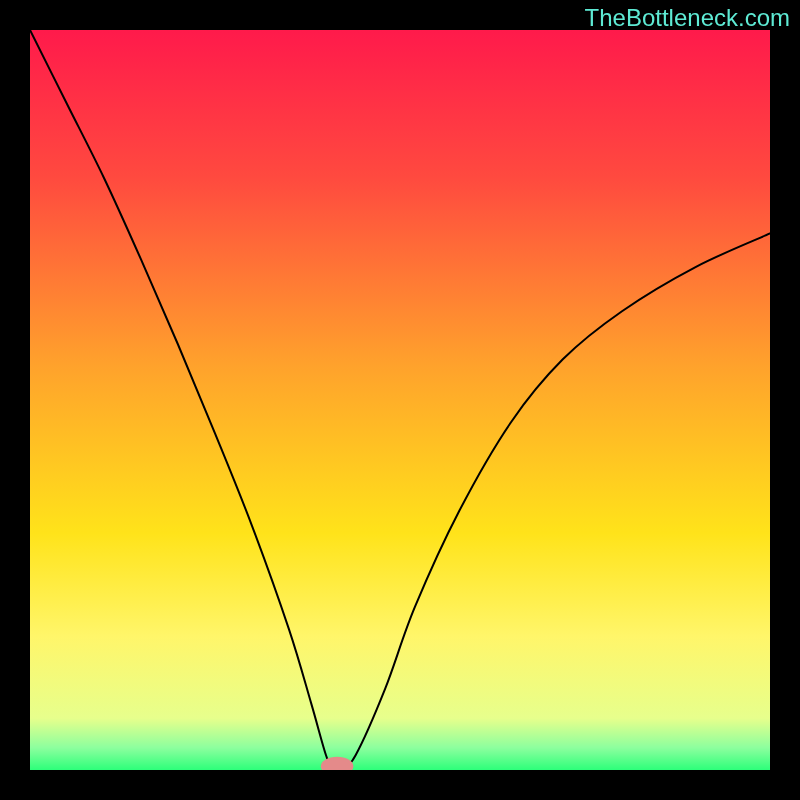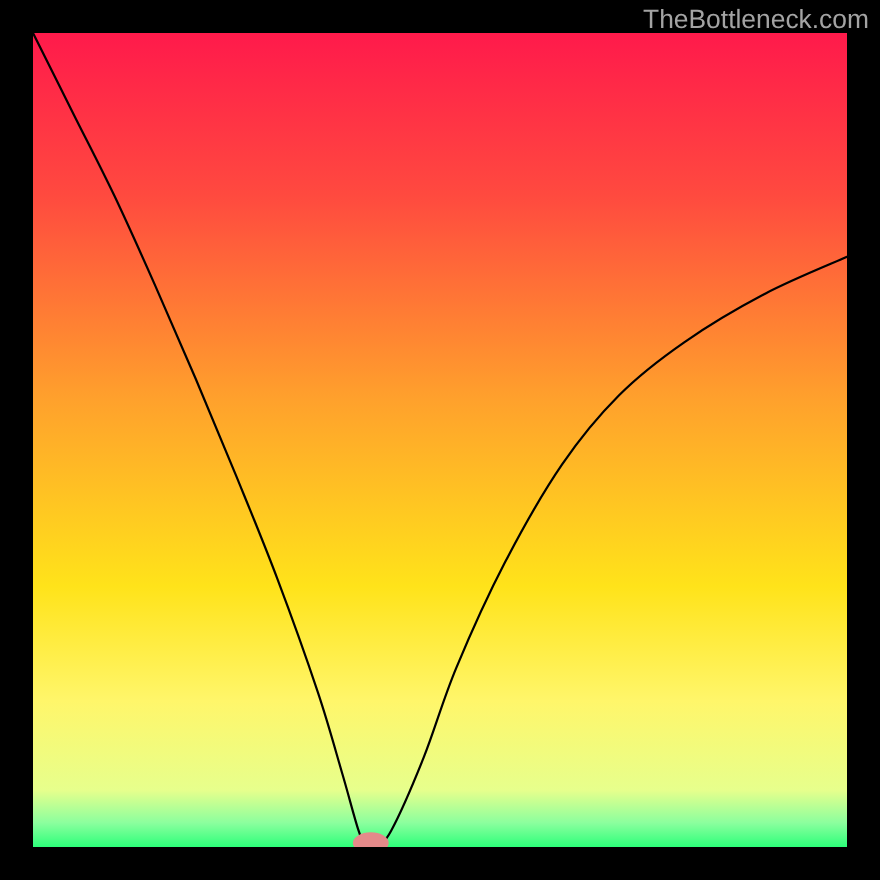--- a/index.html
+++ b/index.html
@@ -22,21 +22,21 @@
     left: 30px;
     top: 30px;
     width: 740px;
     height: 740px;
     overflow: hidden;
   }
   .watermark {
     position: absolute;
     top: 4px;
     right: 10px;
-    color: #a3a3a3;
+    color: #5eead4;
     font-size: 24px;
     font-weight: 500;
     letter-spacing: 0px;
     user-select: none;
   }
   svg { display: block; }
 </style>
 </head>
 <body>
 

